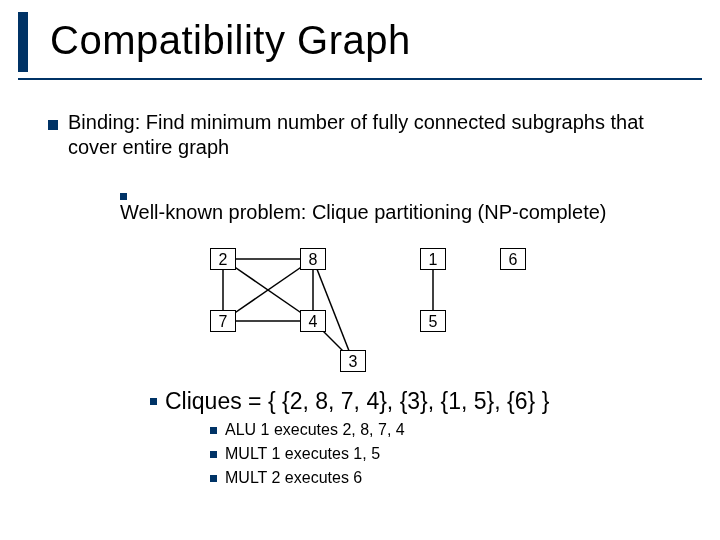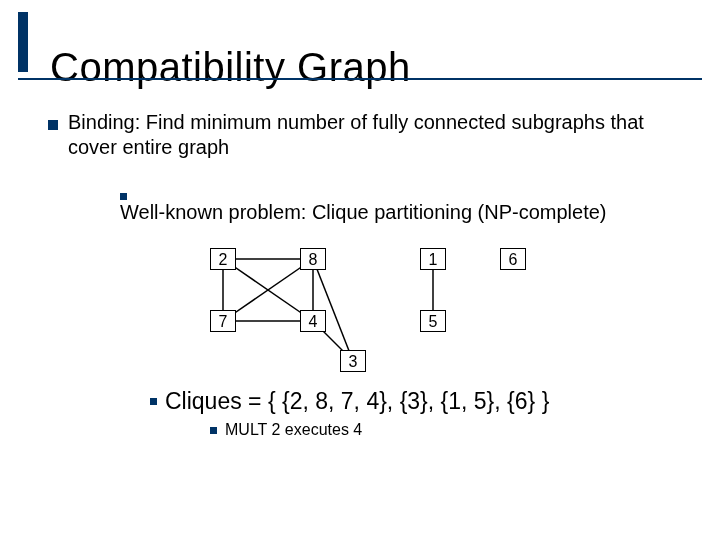--- a/index.html
+++ b/index.html
@@ -25,21 +25,20 @@
     width: 10px;
     height: 60px;
     background: #003366;
   }
   .title {
     position: absolute;
     left: 50px;
     top: 18px;
     font-size: 40px;
     letter-spacing: 0.5px;
-    margin-top: 27px;
   }
   .hr {
     position: absolute;
     left: 18px;
     top: 78px;
     width: 684px;
     height: 2px;
     background: #003366;
   }
   .bullet-sq {
@@ -159,16 +158,24 @@
     </div>
 
   <div class="b3">
     <span class="bullet-sq sm"></span>
     <span>Cliques = { {2, 8, 7, 4}, {3}, {1, 5}, {6} }</span>
   </div>
 
   <div class="b4-group">
     <div class="b4-row">
       <span class="bullet-sq sm"></span>
-      <span>MULT 2 executes 4</span>
+      <span>ALU 1 executes 2, 8, 7, 4</span>
+    </div>
+    <div class="b4-row">
+      <span class="bullet-sq sm"></span>
+      <span>MULT 1 executes 1, 5</span>
+    </div>
+    <div class="b4-row">
+      <span class="bullet-sq sm"></span>
+      <span>MULT 2 executes 6</span>
     </div>
   </div>
 </div>
 
 </body></html>

